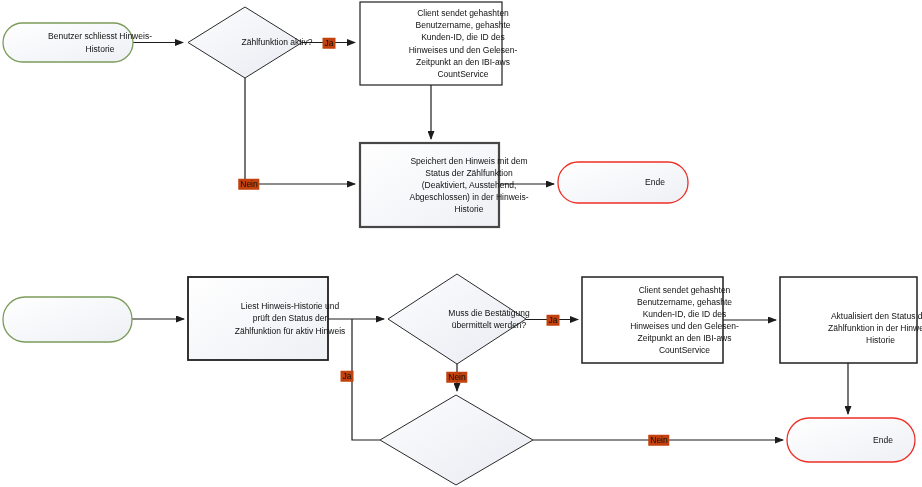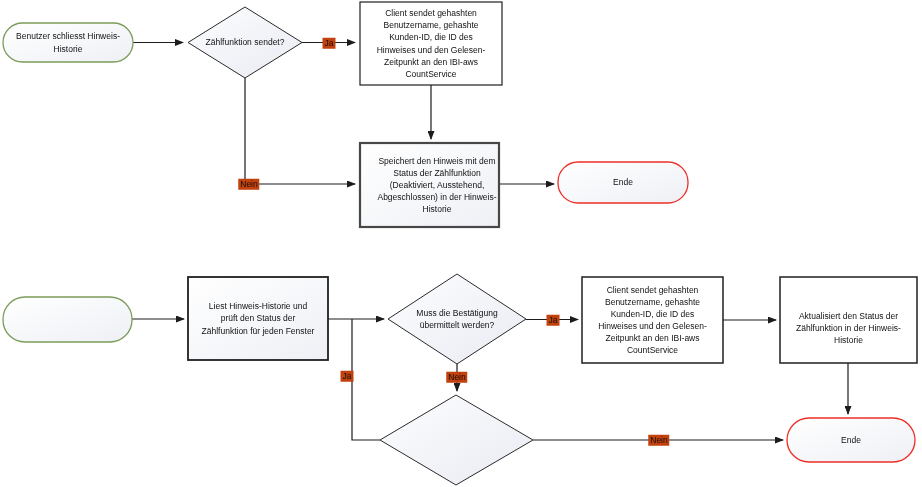--- a/index.html
+++ b/index.html
@@ -13,20 +13,21 @@
   }
   #shapes{position:absolute;left:0;top:0;}
   .node-label{
     position:absolute;
     display:flex;align-items:center;justify-content:center;
     text-align:center;
     white-space:pre-line;
     font-size:8.5px;line-height:1.42;
     color:#111;
     pointer-events:none;
+    padding-left:32px;
   }
   .edge-label{
     position:absolute;
     transform:translate(-50%,-50%);
     background:#c2410c;
     font-size:8.5px;line-height:1;
     padding:1px 2px;
     color:#111;
   }
 </style>
@@ -75,37 +76,37 @@
     <rect x="188" y="277" width="140" height="83" fill="url(#shapeGradSoft)" stroke="#1f1f1f" stroke-width="1.8"></rect>
     <polygon points="457,274 526,319 457,364 388,319" fill="url(#shapeGrad)" stroke="#2a2a2a" stroke-width="1"></polygon>
     <rect x="582" y="277" width="141" height="86" fill="#ffffff" stroke="#1f1f1f" stroke-width="1.5"></rect>
     <rect x="780" y="277" width="137" height="86" fill="#ffffff" stroke="#1f1f1f" stroke-width="1.5"></rect>
     <polygon points="456,395 533,440 456,485 380,440" fill="url(#shapeGrad)" stroke="#2a2a2a" stroke-width="1"></polygon>
     <rect x="787" y="418" width="128" height="44" rx="22" fill="url(#shapeGradSoft)" stroke="#ee2e26" stroke-width="1.3"></rect>
   </svg>
 
   <div class="node-label" style="left:3px;top:23px;width:130px;height:39px;">Benutzer schliesst Hinweis-
 Historie</div>
-  <div class="node-label" style="left:188px;top:7px;width:114px;height:71px;">Zählfunktion sendet?</div>
+  <div class="node-label" style="left:188px;top:7px;width:114px;height:71px;">Zählfunktion aktiv?</div>
   <div class="node-label" style="left:360px;top:2px;width:142px;height:83px;">Client sendet gehashten
 Benutzername, gehashte
 Kunden-ID, die ID des
 Hinweises und den Gelesen-
 Zeitpunkt an den IBI-aws
 CountService</div>
   <div class="node-label" style="left:360px;top:143px;width:154px;height:84px;border-radius:32px;">Speichert den Hinweis mit dem
 Status der Zählfunktion
 (Deaktiviert, Ausstehend,
 Abgeschlossen) in der Hinweis-
 Historie</div>
   <div class="node-label" style="left:558px;top:162px;width:130px;height:41px;">Ende</div>
 
   <div class="node-label" style="left:188px;top:277px;width:140px;height:83px;">Liest Hinweis-Historie und
 prüft den Status der
-Zählfunktion für jeden Fenster</div>
+Zählfunktion für aktiv Hinweis</div>
   <div class="node-label" style="left:388px;top:274px;width:138px;height:90px;">Muss die Bestätigung
 übermittelt werden?</div>
   <div class="node-label" style="left:582px;top:277px;width:141px;height:86px;">Client sendet gehashten
 Benutzername, gehashte
 Kunden-ID, die ID des
 Hinweises und den Gelesen-
 Zeitpunkt an den IBI-aws
 CountService</div>
   <div class="node-label" style="left:780px;top:277px;width:137px;height:86px;margin-top:8px;">Aktualisiert den Status der
 Zählfunktion in der Hinweis-

